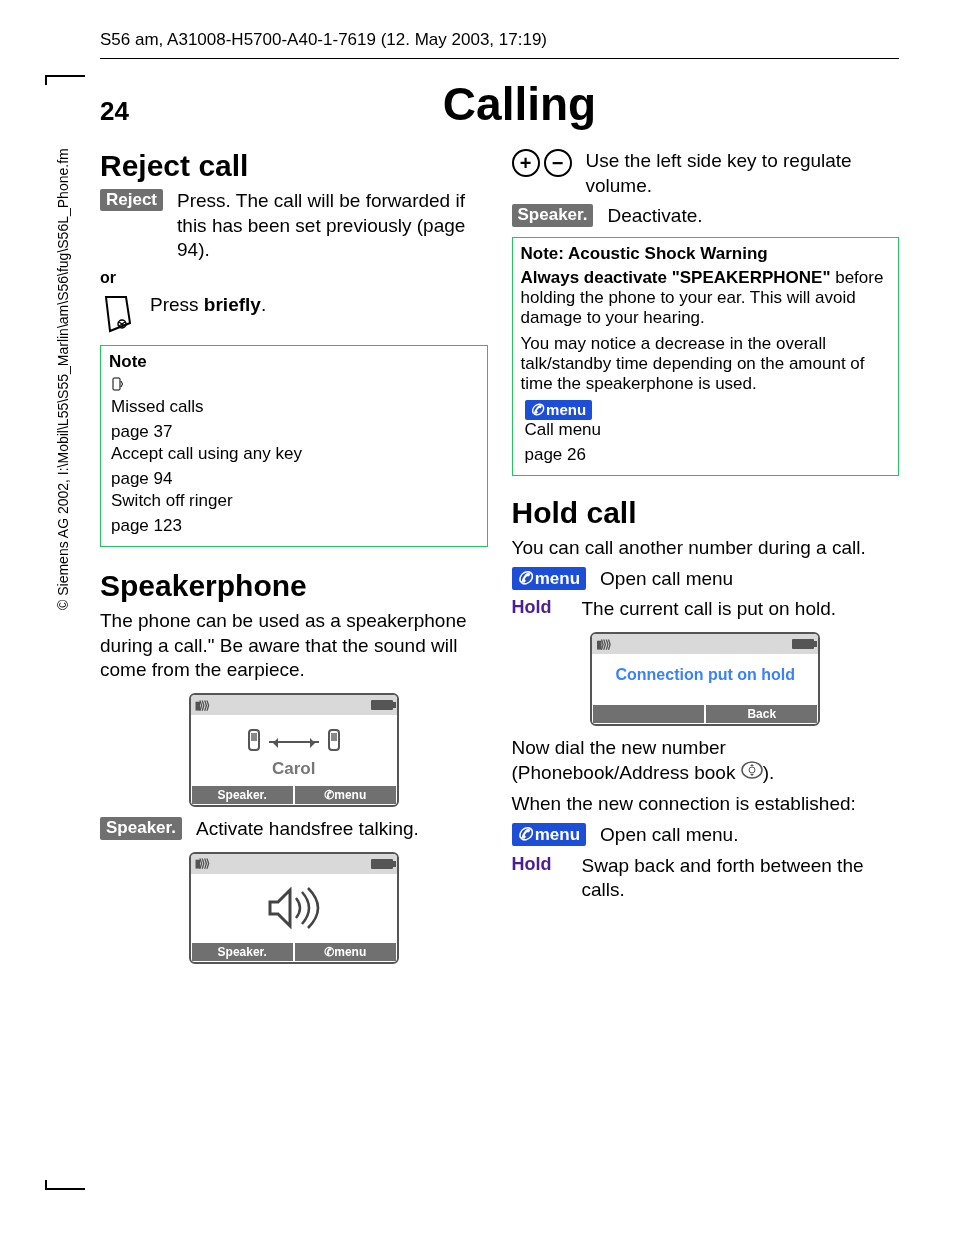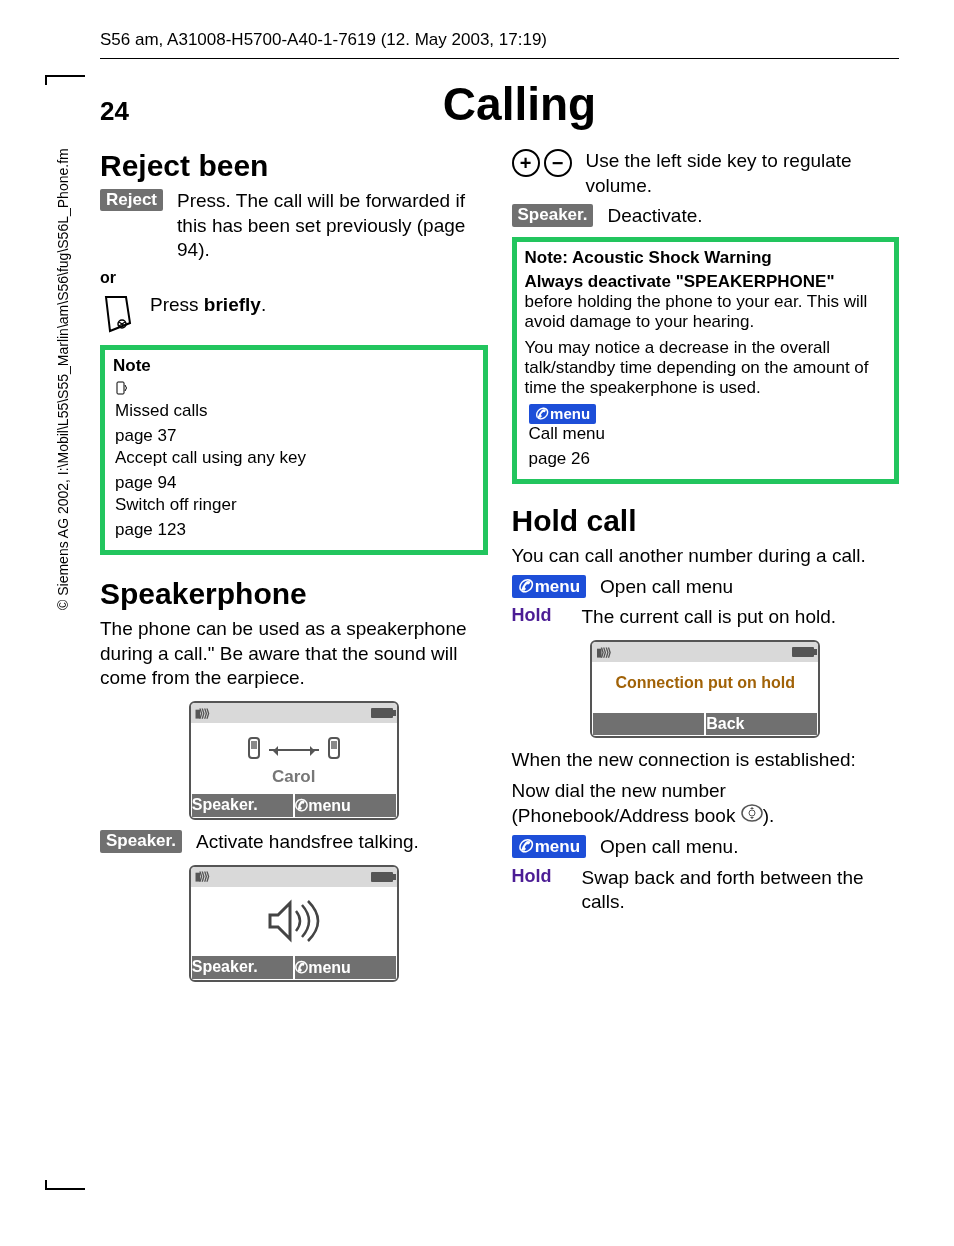--- a/index.html
+++ b/index.html
@@ -13,45 +13,45 @@
   .page-num { font-size: 26px; font-weight: bold; width: 90px; flex-shrink: 0; }
   .page-title { font-size: 46px; font-weight: bold; flex: 1; text-align: center; margin-left: -50px; }
   .columns { display: flex; gap: 24px; }
   .col { flex: 1; min-width: 0; }
   h2.section { font-size: 30px; font-weight: bold; margin: 6px 0 6px 0; }
   .row { display: flex; align-items: flex-start; margin: 6px 0; }
   .softkey { display: inline-block; background: #707070; color: #fff; font-weight: bold; padding: 1px 6px; border-radius: 2px; font-size: 17px; line-height: 1.2; flex-shrink: 0; }
   .rowdesc { margin-left: 14px; font-size: 19px; line-height: 1.3; flex: 1; }
   .or { font-weight: bold; font-size: 16px; margin: 6px 0 0 0; }
   .icon-endcall { width: 36px; height: 42px; flex-shrink: 0; display: flex; align-items: center; justify-content: center; }
-  .notebox { border: 5px solid #22c55e; padding: 6px 8px 8px 8px; margin-top: 10px; font-size: 17px; }
+  .notebox { border: 1px solid #22c55e; padding: 6px 8px 8px 8px; margin-top: 10px; font-size: 17px; }
   .notebox .ntitle { font-weight: bold; margin-bottom: 4px; }
   .dotline { display: flex; white-space: nowrap; align-items: baseline; margin: 2px 0; flex-direction: column; }
   .dots { flex: 1; border-bottom: 1.5px dotted #000; margin: 0 2px 4px 2px; height: 0.9em; }
   .body { font-size: 19px; line-height: 1.3; margin: 6px 0; }
   .screen { width: 210px; margin: 10px auto; border: 2px solid #555; border-radius: 6px; background: #fff; overflow: hidden; }
   .screen .sbar { height: 20px; background: #d9d9d9; display: flex; justify-content: space-between; align-items: center; padding: 0 4px; }
   .sig { font-size: 11px; color: #555; font-weight: bold; letter-spacing: -2px;}
   .bat { width: 22px; height: 10px; background: #555; border-radius: 1px; position: relative; }
   .bat::after { content:''; position:absolute; right:-3px; top:2px; width:3px; height:6px; background:#555; }
   .screen .sbody { padding: 10px 6px 6px 6px; text-align: center; }
   .screen .ssoft { display: flex; }
-  .screen .ssoft > div { flex: 1; background: #707070; color: #fff; font-weight: bold; padding: 2px 0; font-size: 16px; border: 1px solid #fff; }
+  .screen .ssoft > div { flex: 1; background: #707070; color: #fff; font-weight: bold; text-align: center; padding: 2px 0; font-size: 12px; border: 1px solid #fff; }
   .ssoft .empty { background: #bbb; }
   .carol { font-weight: bold; color: #777; font-size: 17px; margin-top: 0px; }
   .phoneicons { display:flex; justify-content:center; align-items:center; gap:6px; margin: 4px 0; }
   .arrowline { border-top: 2px solid #555; width: 50px; position: relative; }
   .arrowline::before { content:''; position:absolute; left:-1px; top:-5px; border: 5px solid transparent; border-right-color:#555; }
   .arrowline::after { content:''; position:absolute; right:-1px; top:-5px; border: 5px solid transparent; border-left-color:#555; }
   .circbtn { display:inline-block; width:28px; height:28px; border:2px solid #000; border-radius:50%; text-align:center; line-height:24px; font-size:20px; font-weight:bold; }
   .menu-pill { display:inline-block; background:#1d4ed8; color:#fff; font-weight:bold; padding:1px 6px; border-radius:2px; font-size:15px; }
   .menu-pill .call { font-style: italic; margin-right: 3px; }
   .lbl-bold { font-weight: bold; color: #4c1d95; font-size: 18px; width: 70px; flex-shrink: 0; }
   .sidetext { position: absolute; left: 55px; top: 610px; transform: rotate(-90deg); transform-origin: left top; font-size: 14px; white-space: nowrap; color: #000; }
-  .connection-hold { font-weight: bold; color: #a16207; font-size: 16px; padding: 12px 0 20px 0; text-align:center; }
+  .connection-hold { font-weight: bold; color: #3b82f6; font-size: 16px; padding: 12px 0 20px 0; text-align:center; }
   .speakericon svg { width: 60px; height: 48px; }
   .small-phone-icon svg { width: 18px; height: 22px; }
 </style>
 </head>
 <body>
 
 <div class="crop-marks-top"></div>
 <div class="crop-marks-bottom"></div>
 <div class="sidetext">© Siemens AG 2002, I:\Mobil\L55\S55_Marlin\am\S56\fug\S56L_Phone.fm</div>
 
@@ -59,21 +59,21 @@
   <div class="header-meta">S56 am, A31008-H5700-A40-1-7619 (12. May 2003, 17:19)</div>
   <hr class="hr-top">
   <div class="page-title-row">
     <div class="page-num">24</div>
     <div class="page-title">Calling</div>
   </div>
 
   <div class="columns">
 
     <div class="col">
-      <h2 class="section">Reject been</h2>
+      <h2 class="section">Reject call</h2>
       <div class="row">
         <span class="softkey">Reject</span>
         <div class="rowdesc">Press. The call will be forwarded if this has been set previously (page 94).</div>
       </div>
       <div class="or">or</div>
       <div class="row">
         <span class="icon-endcall">
           <svg viewBox="0 0 36 42">
               <path d="M6 4 L26 4 L30 30 L10 38 Z" fill="none" stroke="#000" stroke-width="2"></path>
               <circle cx="22" cy="31" r="4" fill="none" stroke="#000" stroke-width="1.5"></circle>
@@ -205,28 +205,28 @@
             <span class="sig">▮⟩⟩⟩⟩</span>
             <span class="bat"></span>
           </div>
         <div class="connection-hold">Connection put on hold</div>
         <div class="ssoft">
           <div class="empty">&nbsp;</div>
           <div>Back</div>
         </div>
       </div>
 
-      <div class="body">When the new connection is established:</div>
       <div class="body">
         <span>Now dial the new number (Phonebook/Address book </span><span style="display:inline-block;vertical-align:middle;"><svg width="22" height="18" viewBox="0 0 22 18">
               <ellipse cx="11" cy="9" rx="10" ry="8" fill="none" stroke="#555" stroke-width="1.5"></ellipse>
               <circle cx="11" cy="9" r="3" fill="none" stroke="#555"></circle>
               <path d="M11 3 l-2 2 h4 z M11 15 l-2 -2 h4 z" fill="#555"></path>
             </svg></span><span>).</span>
       </div>
+      <div class="body">When the new connection is established:</div>
 
       <div class="row">
         <span class="menu-pill" style="font-size:17px;"><span class="call">✆</span><span>menu</span></span>
         <div class="rowdesc">Open call menu.</div>
       </div>
       <div class="row">
         <span class="lbl-bold">Hold</span>
         <div class="rowdesc" style="margin-left:0;">Swap back and forth between the calls.</div>
       </div>
     </div>

